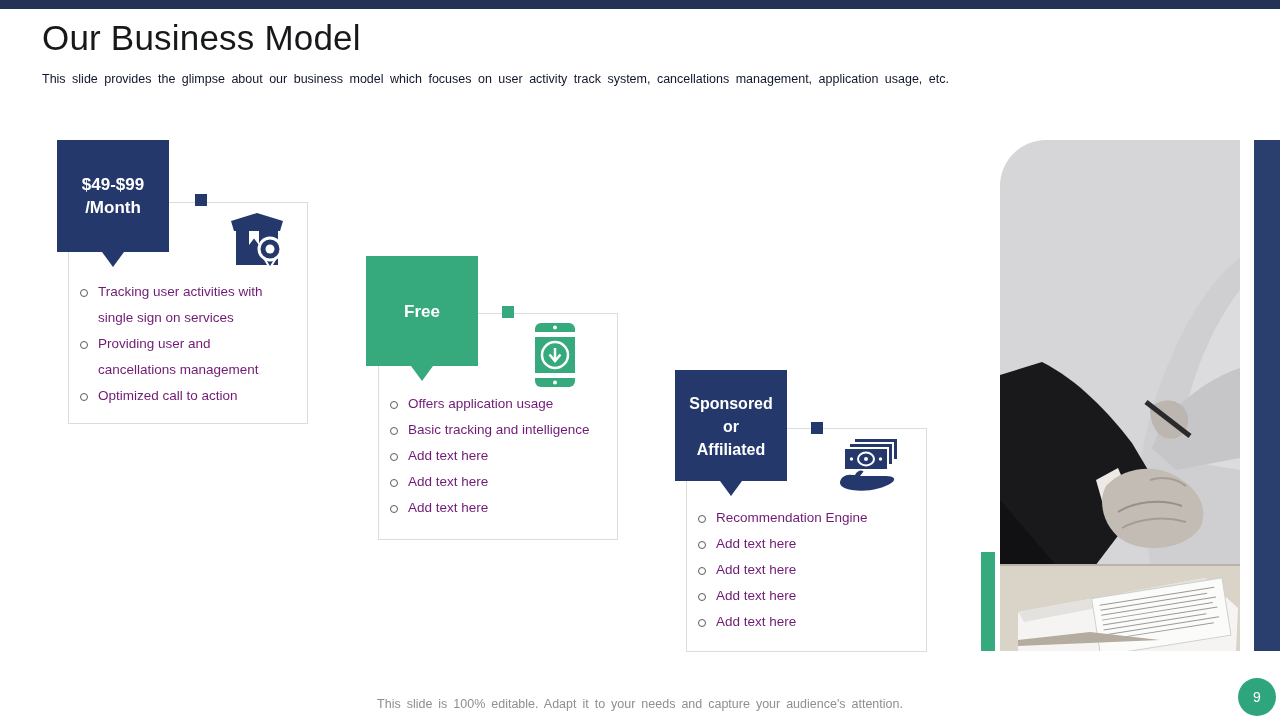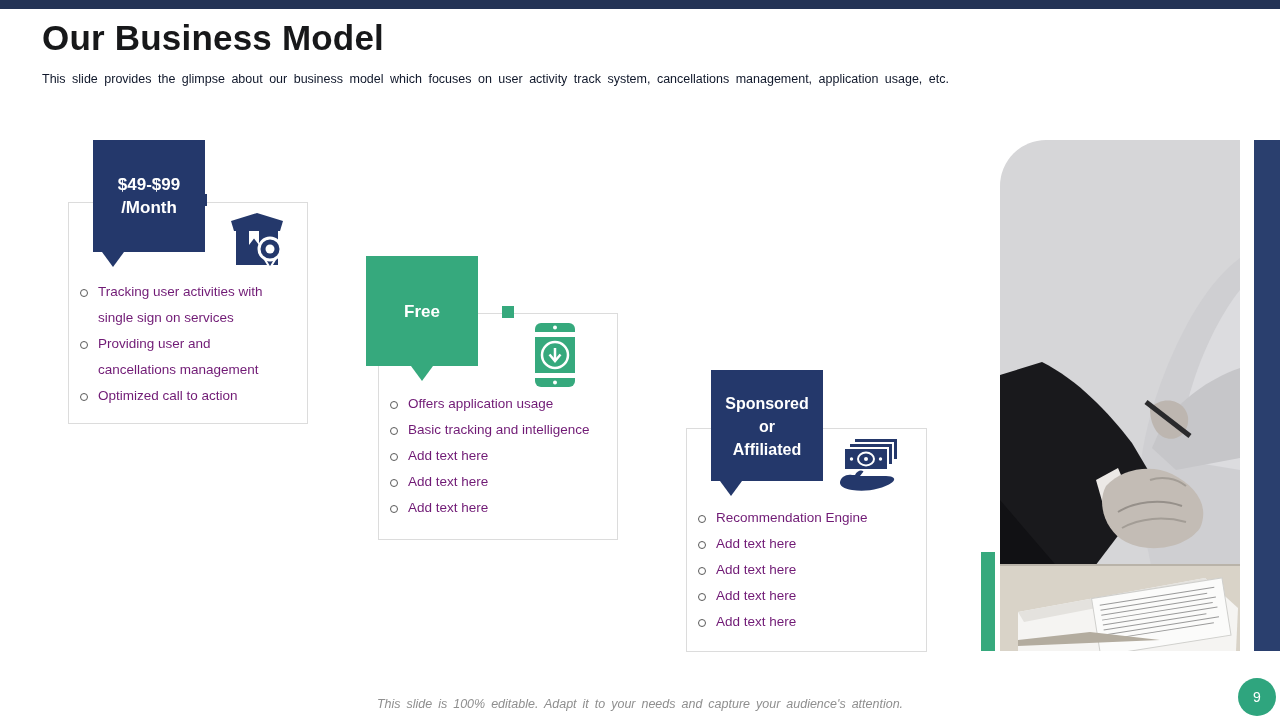--- a/index.html
+++ b/index.html
@@ -1,27 +1,27 @@
 <!DOCTYPE html>
 <html><head>
 <meta charset="utf-8">
 <style>
   * { margin:0; padding:0; box-sizing:border-box; }
   html,body { width:1280px; height:720px; background:#ffffff; font-family:"Liberation Sans", sans-serif; }
   .slide { position:relative; width:1280px; height:720px; background:#ffffff; overflow:hidden; }
 
   .top-bar { position:absolute; left:0; top:0; width:1280px; height:9px; background:#243355; }
 
-  .title { position:absolute; left:42px; top:18px; font-size:35px; font-weight:700; color:#17181a; letter-spacing:0.2px; }
+  .title { position:absolute; left:42px; top:18px; font-size:35px; font-weight:400; color:#17181a; letter-spacing:0.2px; }
   .subtitle { position:absolute; left:42px; top:72px; width:920px; font-size:12.5px; color:#0f172a; word-spacing:3px; }
 
   
   .badge { position:absolute; width:112px; color:#ffffff; font-weight:700; text-align:center; }
   .badge .line { display:block; line-height:23px; }
-  .badge-navy { background:#24386B;margin-left:36px; }
+  .badge-navy { background:#24386B; }
   .badge-green { background:#36A97D; }
   .pointer { position:absolute; width:0; height:0; border-left:11px solid transparent; border-right:11px solid transparent; }
   .pointer-navy { border-top:15px solid #24386B; }
   .pointer-green { border-top:15px solid #36A97D; }
 
   .card-box { position:absolute; border:1px solid #dcdcdc; background:#ffffff; }
   .conn-sq { position:absolute; width:12px; height:12px; }
   .sq-navy { background:#24386B; }
   .sq-green { background:#36A97D; }
 
@@ -29,21 +29,21 @@
   .bullets li { position:relative; padding-left:19px; font-size:13.5px; line-height:26px; color:#701a75; }
   .bullets li::before { content:""; position:absolute; left:1px; top:9.5px; width:6px; height:6px; border:1.3px solid #5a5a5a; border-radius:50%; }
 
   .icon-wrap { position:absolute; }
 
   
   .photo { position:absolute; left:1000px; top:140px; width:240px; height:511px; border-top-left-radius:46px; overflow:hidden; }
   .bar-right { position:absolute; left:1254px; top:140px; width:26px; height:511px; background:#2A3F6E; }
   .bar-green { position:absolute; left:981px; top:552px; width:14px; height:99px; background:#36A97D; }
 
-  .footer { position:absolute; left:0; top:697px; width:1280px; text-align:center; font-size:12.5px; color:#8f8f8f; word-spacing:2.5px;font-style:italic; }
+  .footer { position:absolute; left:0; top:697px; width:1280px; text-align:center; font-size:12.5px; color:#8f8f8f; word-spacing:2.5px; }
   .page-badge { position:absolute; left:1238px; top:678px; width:38px; height:38px; border-radius:50%; background:#2FA57E; color:#ffffff; font-size:14px; text-align:center; line-height:38px; }
 </style>
 </head>
 <body>
 
 <div class="slide">
   <div class="top-bar"></div>
 
   <h1 class="title">Our Business Model</h1>
   <div class="subtitle">This slide provides  the glimpse about our business model which focuses on user activity track system, cancellations management,  application usage, etc.</div>

